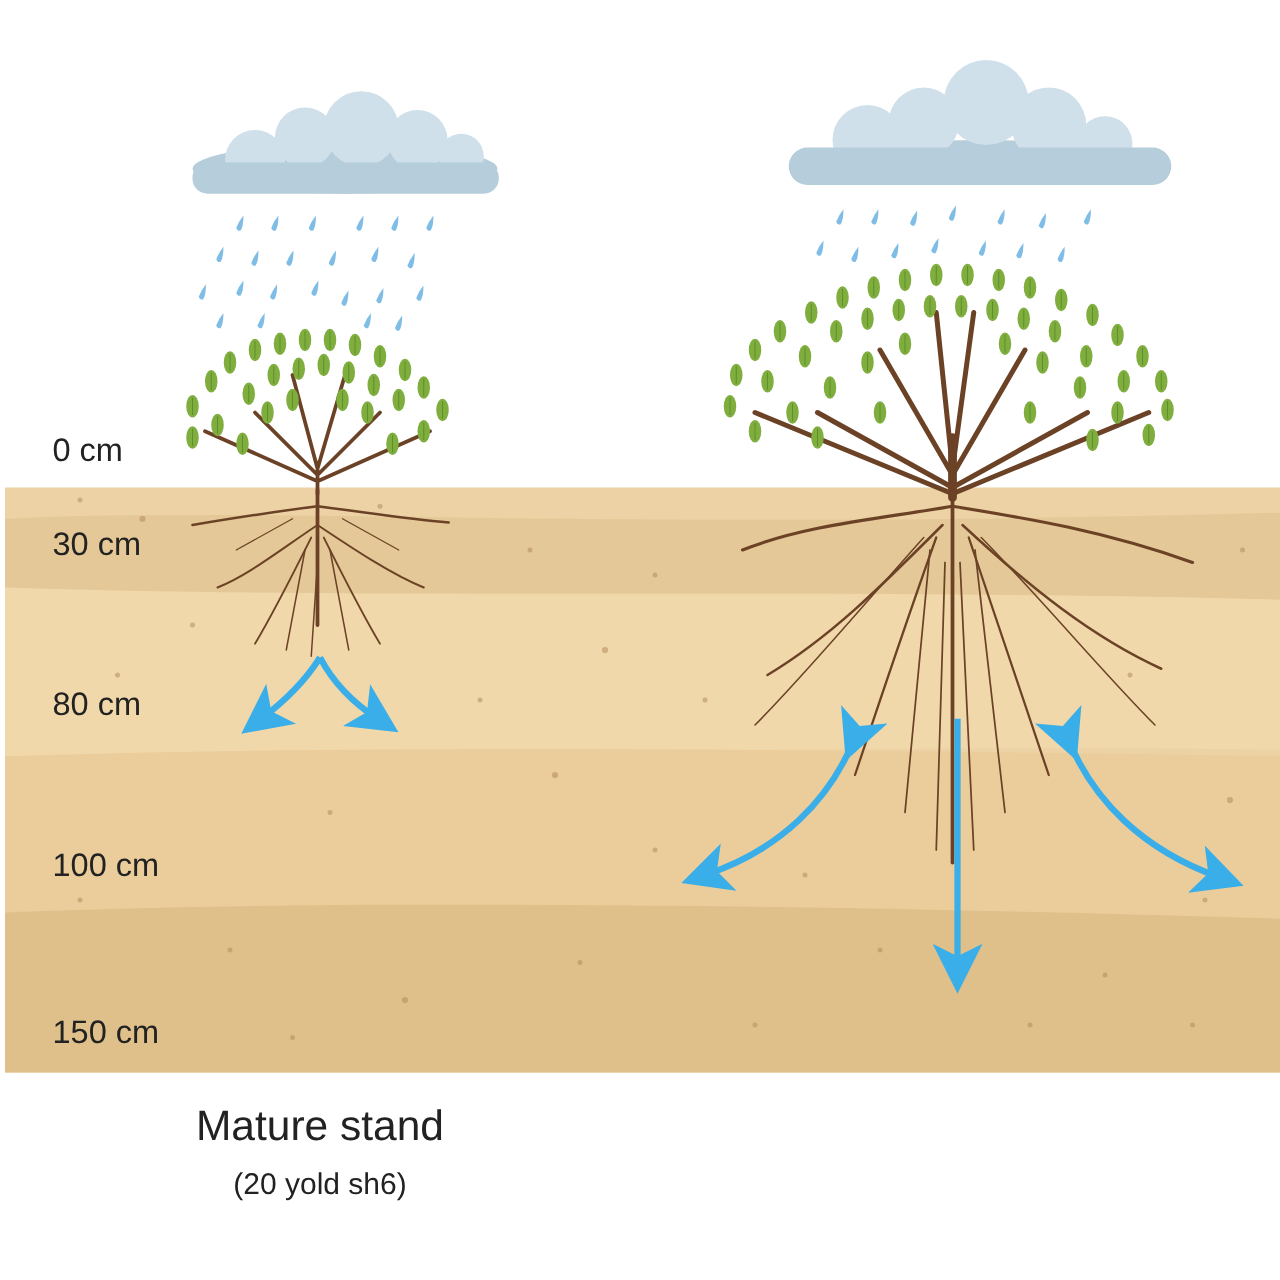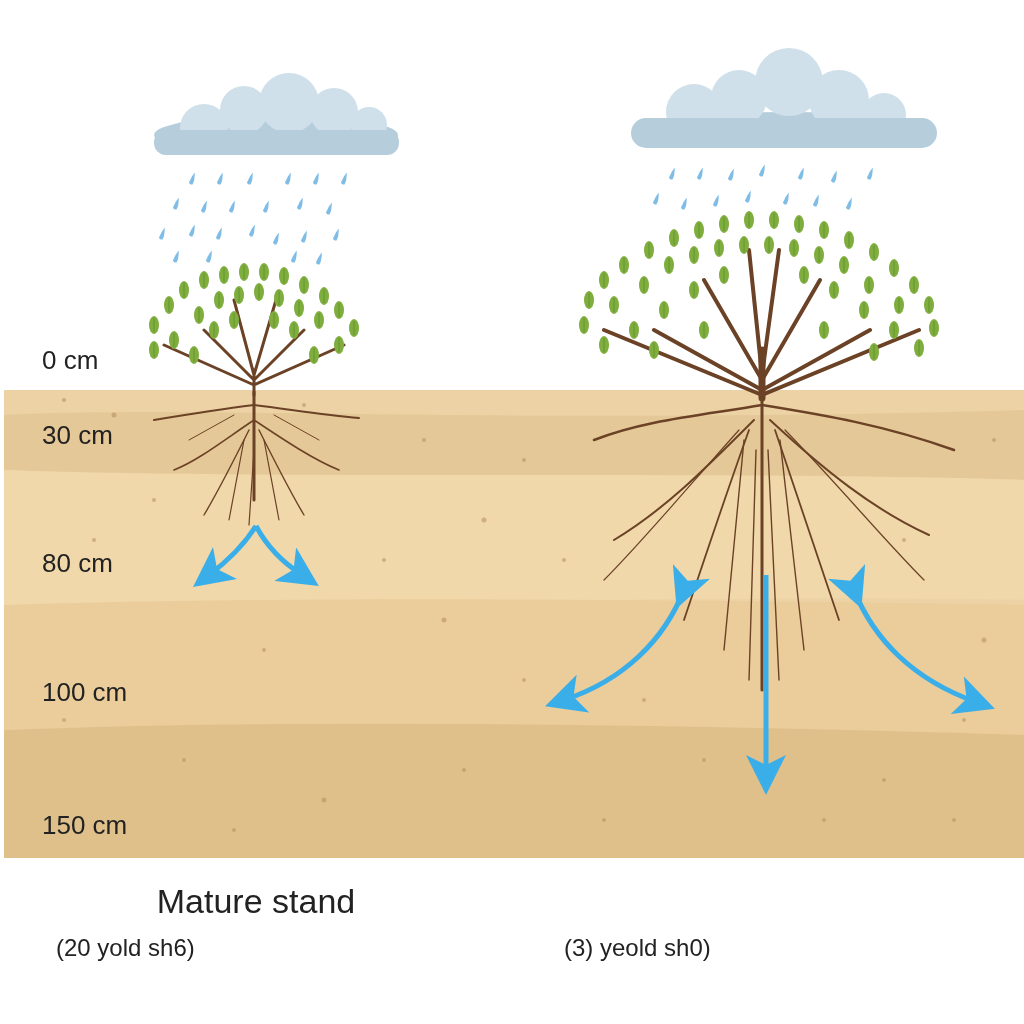--- a/index.html
+++ b/index.html
@@ -1,21 +1,21 @@
 <!DOCTYPE html>
 <html><head>
 <meta charset="utf-8">
 <style>
   html, body { margin:0; padding:0; background:#ffffff; }
   body { width:1024px; height:1024px; position:relative; overflow:hidden;
          font-family:"Liberation Sans", "DejaVu Sans", sans-serif; }
   #scene { position:absolute; left:4px; top:0; width:1024px; height:1024px; }
   .depth-label { position:absolute; left:38px; font-size:26px; color:#222; }
   .caption-title { position:absolute; font-size:34px; color:#222; text-align:center; width:400px; }
-  .caption-sub { position:absolute; font-size:24px; color:#222; text-align:left; width:400px; }
+  .caption-sub { position:absolute; font-size:24px; color:#222; text-align:center; width:400px; }
 </style>
 </head>
 <body>
 
 <div id="scene">
   <svg width="1024" height="1024" viewBox="0 0 1024 1024">
     <defs>
       <g id="leaf">
           <ellipse cx="0" cy="0" rx="5" ry="9" fill="#7fae3f"></ellipse>
           <line x1="0" y1="-7" x2="0" y2="7" stroke="#5e8f2a" stroke-width="0.8"></line>
@@ -245,14 +245,13 @@
   </svg>
 
   <div class="depth-label" style="top:345px">0 cm</div>
   <div class="depth-label" style="top:420px">30 cm</div>
   <div class="depth-label" style="top:548px">80 cm</div>
   <div class="depth-label" style="top:677px">100 cm</div>
   <div class="depth-label" style="top:810px">150 cm</div>
 
   <div class="caption-title" style="left:52px; top:882px">Mature stand</div>
   <div class="caption-sub" style="left:52px; top:934px">(20 yold sh6)</div>
-  <div class="caption-sub" style="left:560px; top:934px">(3) yeold sh0)</div>
 </div>
 
 </body></html>

